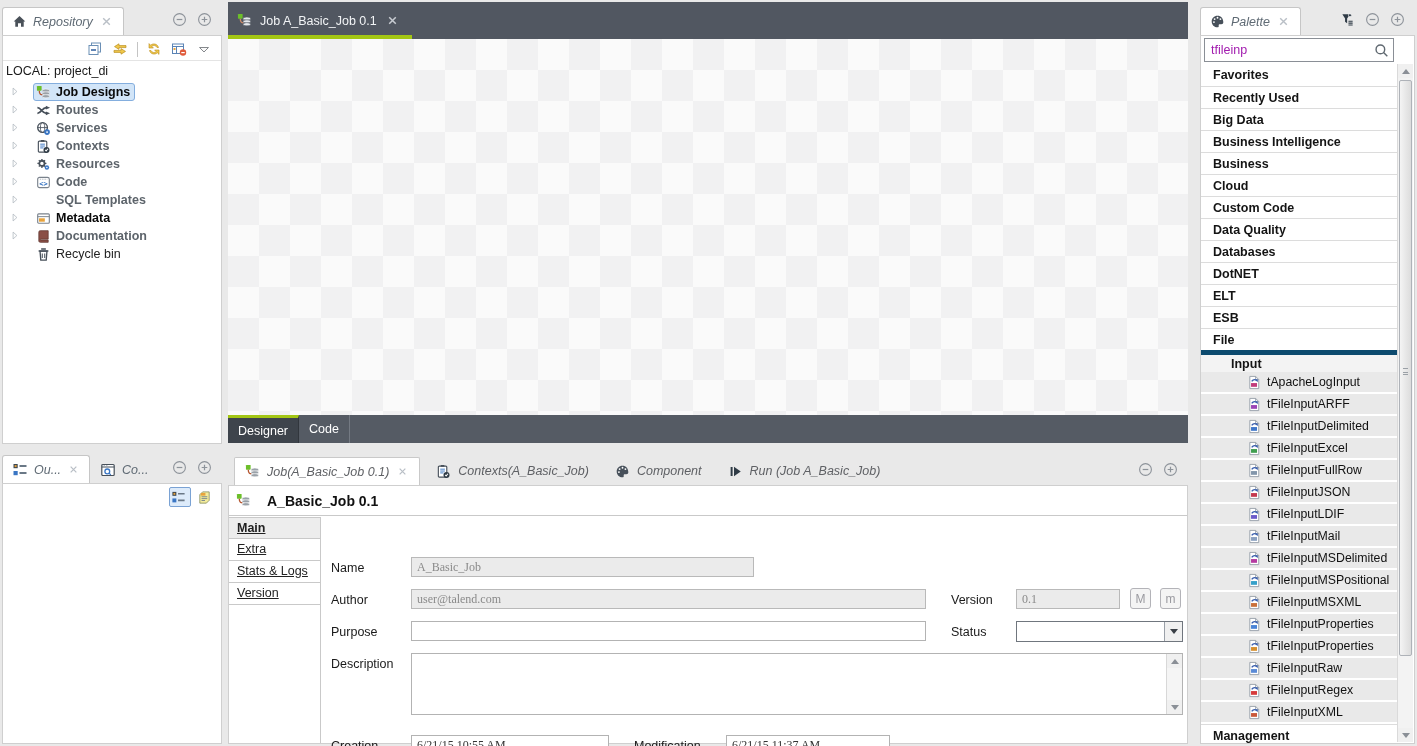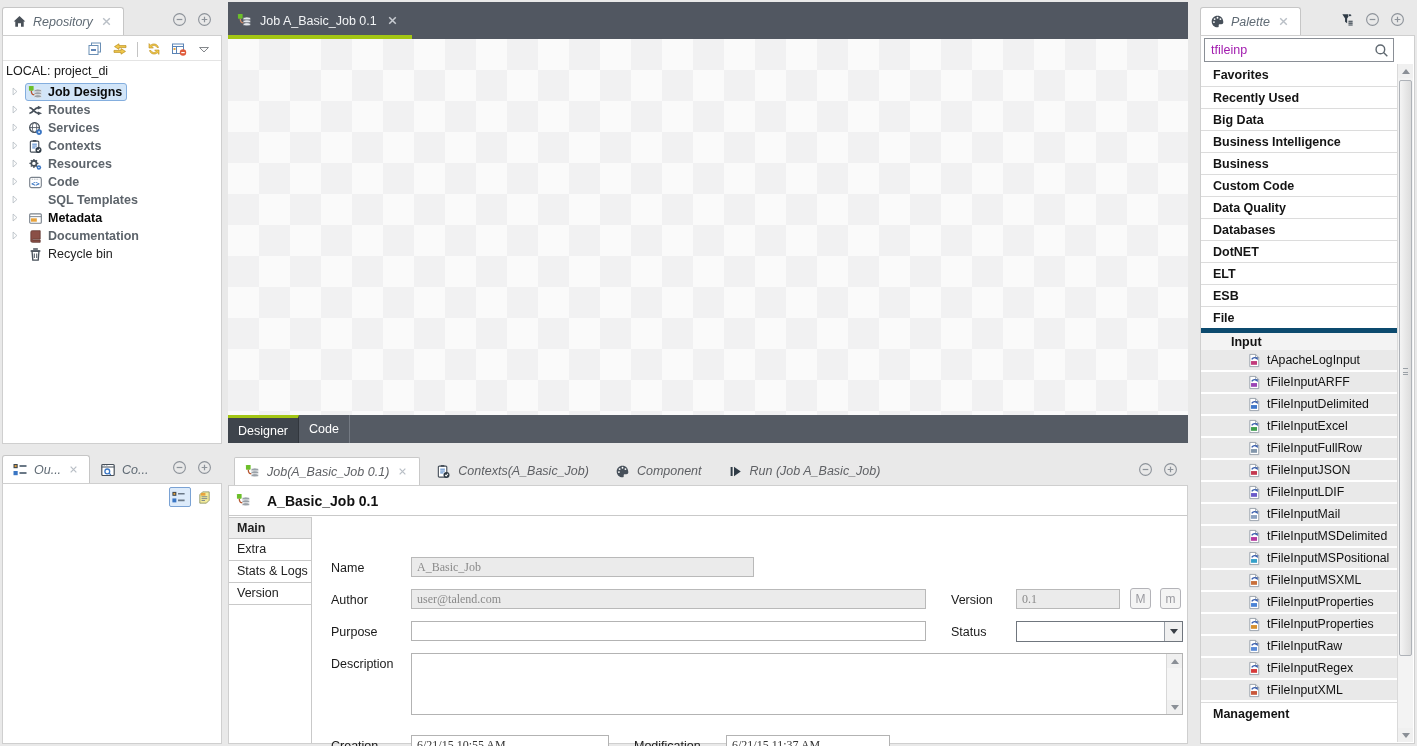--- a/index.html
+++ b/index.html
@@ -15,21 +15,21 @@
   .circlebtn{width:18px;height:18px;padding:0;border:none;background:transparent;}
   .wbox{position:absolute;left:0;right:0;top:33px;bottom:0;background:#fff;border:1px solid #cfcfcf;}
 
   
   .repoPanel{position:absolute;left:2px;top:2px;width:220px;height:442px;}
   .repo-toolbar{display:flex;justify-content:flex-end;align-items:center;gap:8px;height:25px;padding:2px 8px 0 0;border-bottom:1px solid #e4e4e4;}
   .tbicon{width:17px;height:17px;padding:0;border:none;background:transparent;}
   .tbsep{width:1px;height:15px;background:#c4c4c4;}
   .repo-local{padding:3px 2px 3px 3px;color:#1a1a1a;font-size:12.5px;}
   .tree{padding-top:2px;}
-  .tree-row{display:flex;align-items:center;height:18px;padding-left:7px;gap:3px;cursor:default;}
+  .tree-row{display:flex;align-items:center;height:18px;padding-left:7px;gap:11px;cursor:default;}
   .tree-exp{width:12px;height:12px;flex:0 0 12px;}
   .tree-exp.empty{visibility:hidden;}
   .tree-cell{display:flex;align-items:center;gap:5px;padding:0 4px 0 2px;border:1px solid transparent;border-radius:3px;height:18px;}
   .tree-cell.sel{background:#d2e5f8;border-color:#84aede;}
   .tree-lbl{font-weight:bold;color:#5d646b;font-size:12.5px;white-space:nowrap;}
   .tree-lbl.emph{color:#0a0a0a;}
   .tree-lbl.plain{font-weight:normal;color:#222;}
 
   
   .canvasPanel{position:absolute;left:228px;top:2px;width:960px;height:441px;background:#fff;}
@@ -46,21 +46,21 @@
   .ol-tools{display:flex;justify-content:flex-end;gap:4px;padding:3px 4px 0 0;}
   .ol-tool{width:22px;height:20px;padding:1px;border:1px solid transparent;background:transparent;}
   .ol-tool.sel{border-color:#7aa2d4;background:#ddebfa;border-radius:2px;}
 
   
   .propsPanel{position:absolute;left:228px;top:452px;width:960px;height:292px;}
   .ptab{display:flex;align-items:center;gap:7px;height:28px;padding:0 10px;color:#5f6165;font-size:12.5px;white-space:nowrap;cursor:default;margin-left:6px;}
   .ptab.active{background:#fff;border:1px solid #c9c9c9;border-bottom:none;border-radius:2px 2px 0 0;}
   .props-body{position:absolute;left:0;right:0;top:33px;bottom:0;background:#fff;border:1px solid #cfcfcf;}
   .props-title{display:flex;align-items:center;gap:16px;height:30px;padding-left:7px;border-bottom:1px solid #c9c9c9;font-size:14px;font-weight:bold;color:#111;}
-  .sidecol{position:absolute;left:0;top:31px;width:83px;bottom:0;border-right:1px solid #c9c9c9;}
+  .sidecol{position:absolute;left:0;top:31px;width:92px;bottom:0;border-right:1px solid #c9c9c9;text-decoration:underline;}
   .sidetab{height:22px;line-height:21px;padding-left:8px;border-bottom:1px solid #c9c9c9;font-size:12.5px;color:#222;cursor:default;}
   .sidetab.active{font-weight:bold;background:#ededed;border-top:1px solid #c9c9c9;}
   .form{position:absolute;left:92px;top:31px;right:0;bottom:0;}
   .flabel{position:absolute;color:#1a1a1a;font-size:12.5px;white-space:nowrap;}
   .inp{position:absolute;height:20px;border:1px solid #b3b3b3;background:#fff;color:#333;padding:0 5px;font-family:Liberation Serif, serif;font-size:12px;}
   .inp:disabled{background:#ebebeb;color:#8a8a8a;border-color:#b9b9b9;}
   .sqbtn{position:absolute;width:21px;height:21px;border:1px solid #b3b3b8;border-radius:3px;background:#f4f4f4;color:#9a9aa0;font-size:12px;line-height:18px;text-align:center;padding:0;}
   .combo{position:absolute;height:21px;border:1px solid #70767e;background:#fff;display:flex;}
   .combo .cfield{flex:1;}
   .combo .cbtn{width:18px;border:none;border-left:1px solid #9aa0a8;background:#f0f0f0;display:flex;align-items:center;justify-content:center;padding:0;}
@@ -626,20 +626,21 @@
               <path d="M10.2 10.2 L14.2 14.2" stroke="#5f6870" stroke-width="1.5"></path>
             </svg>
           </span>
       </div>
       <div class="plist" id="palette-list">
           <div class="prow cat">Favorites</div>
           <div class="prow cat">Recently Used</div>
           <div class="prow cat">Big Data</div>
           <div class="prow cat">Business Intelligence</div>
           <div class="prow cat">Business</div>
+          <div class="prow cat">Cloud</div>
           <div class="prow cat">Custom Code</div>
           <div class="prow cat">Data Quality</div>
           <div class="prow cat">Databases</div>
           <div class="prow cat">DotNET</div>
           <div class="prow cat">ELT</div>
           <div class="prow cat">ESB</div>
           <div class="prow cat">File</div>
           <div class="prow sub">Input</div>
           <div class="prow comp">
             <span>

